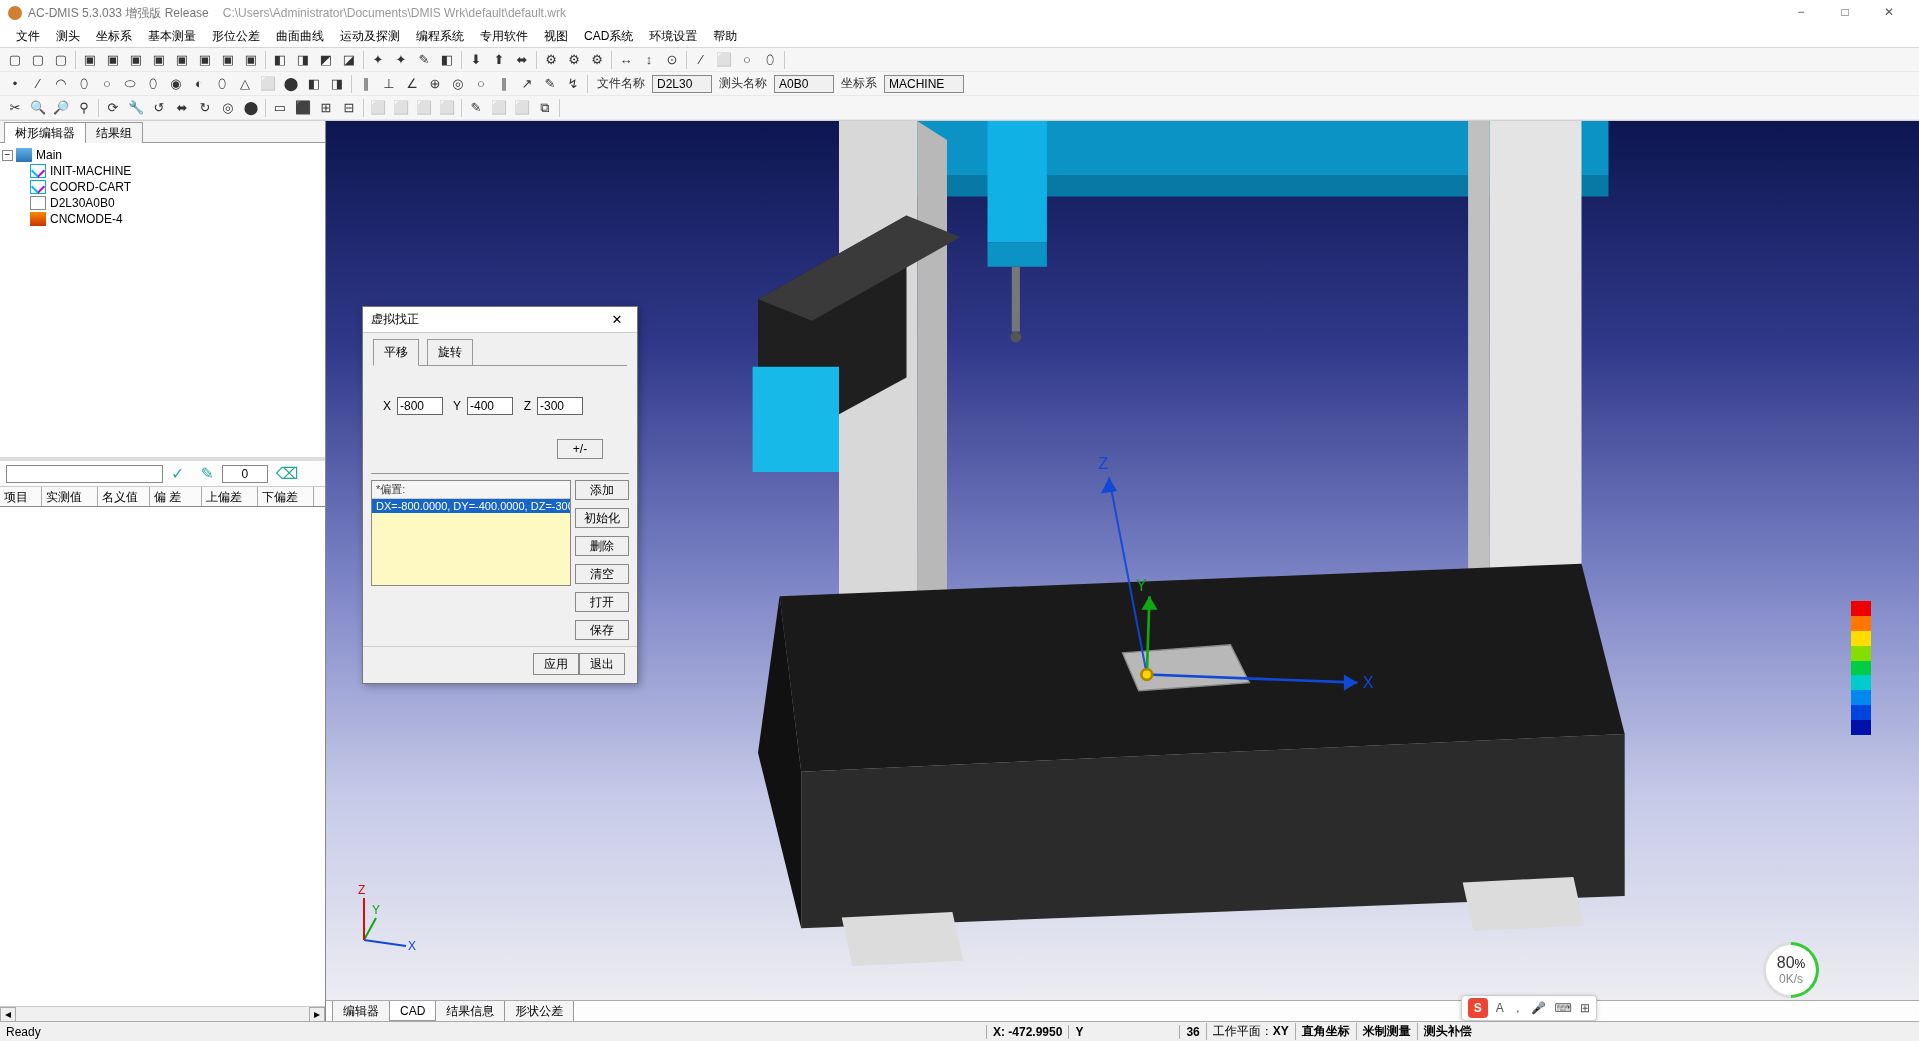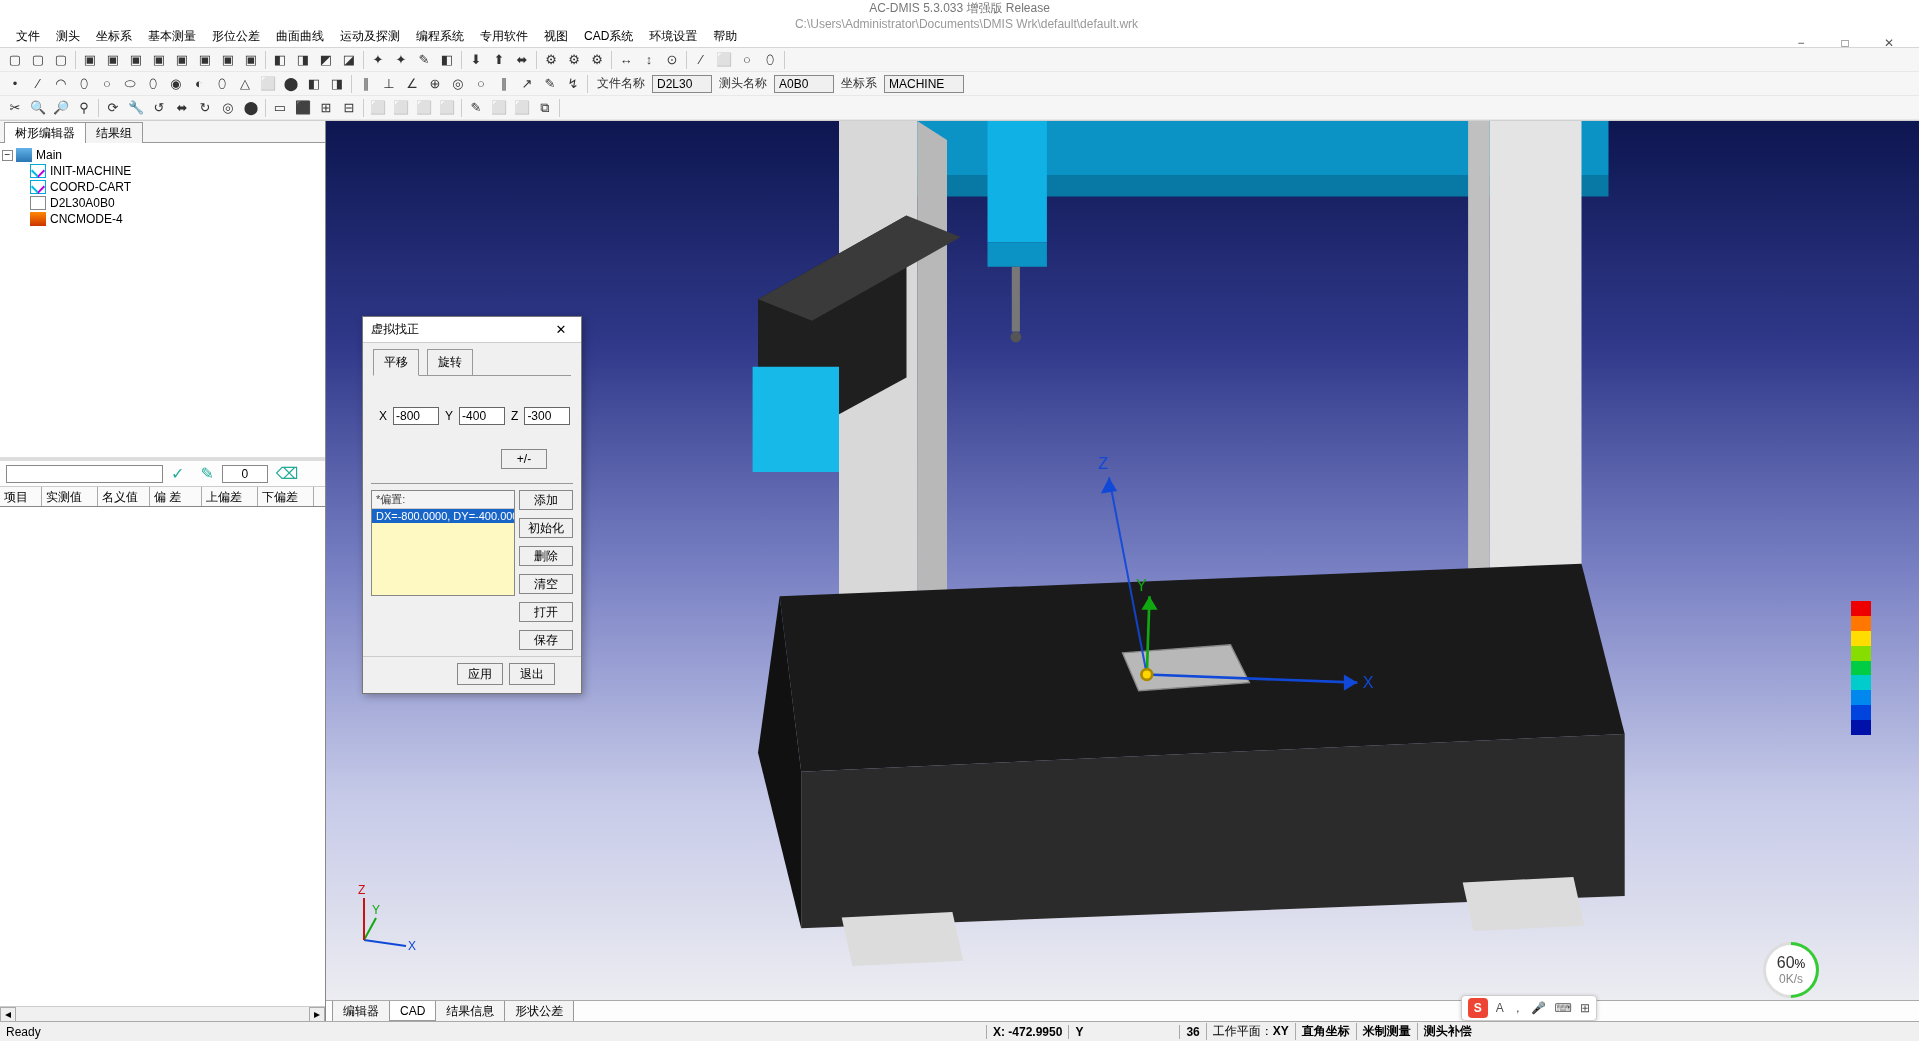--- a/index.html
+++ b/index.html
@@ -1,19 +1,19 @@
 <!DOCTYPE html>
 <html><head>
 <meta charset="utf-8">
 <style>
 * { margin: 0; padding: 0; box-sizing: border-box; font-family: "Microsoft YaHei", "SimSun", Arial, sans-serif; font-size: 12px; }
 body { width: 1919px; height: 1041px; overflow: hidden; background: #fff; position: relative; }
 
 
-.titlebar { height: 26px; background: #fff; display: flex; align-items: center; padding: 0 8px; color: #888; flex-direction: column; }
+.titlebar { height: 26px; background: #fff; display: flex; align-items: center; padding: 0 8px; color: #888; }
 .titlebar .logo { width: 14px; height: 14px; background: #d08030; border-radius: 50%; margin-right: 6px; }
 .titlebar .app-name { color: #777; }
 .titlebar .path { color: #999; margin-left: 14px; }
 .titlebar .win-ctrls { margin-left: auto; display: flex; }
 .titlebar .win-ctrl { width: 44px; height: 26px; text-align: center; line-height: 25px; color: #555; cursor: pointer; }
 
 
 .menubar { height: 22px; display: flex; align-items: center; padding: 0 8px; background: #fff; border-bottom: 1px solid #d6d6d6; }
 .menubar .menu-item { padding: 2px 8px; cursor: pointer; }
 
@@ -71,40 +71,40 @@
 .colorbar { position: absolute; right: 48px; top: 480px; width: 20px; height: 134px; display: flex; flex-direction: column; }
 .colorbar div { flex: 1; }
 
 
 .gauge { position: absolute; right: 100px; bottom: 24px; width: 56px; height: 56px; border-radius: 50%; border: 3px solid #ddd; background: #fff; display: flex; flex-direction: column; align-items: center; justify-content: center; }
 .gauge .num { font-size: 16px; color: #333; }
 .gauge .unit { font-size: 12px; color: #888; }
 .gauge::before { content:""; position:absolute; inset:-3px; border-radius:50%; border:3px solid transparent; border-top-color:#3c3; border-right-color:#3c3; transform: rotate(45deg); }
 
 
-.dialog { position: absolute; left: 362px; top: 316px; width: 220px; background: #f0f0f0; border: 1px solid #777; box-shadow: 2px 2px 8px rgba(0,0,0,0.3); }
+.dialog { position: absolute; left: 362px; top: 306px; width: 276px; background: #f0f0f0; border: 1px solid #777; box-shadow: 2px 2px 8px rgba(0,0,0,0.3); }
 .dialog-title { height: 26px; background: #fff; display: flex; align-items: center; padding: 0 8px; border-bottom: 1px solid #ccc; }
 .dialog-close { margin-left: auto; width: 24px; text-align: center; cursor: pointer; font-size:13px;}
 .dialog-tabs { display: flex; padding: 6px 10px 0; gap: 8px; }
 .dlg-tab { padding: 4px 10px; border: 1px solid #999; border-bottom: none; background: #f0f0f0; cursor:pointer; }
 .dlg-tab.active { background: #f0f0f0; border-bottom: 1px solid #f0f0f0; position: relative; z-index: 1; }
 .dlg-tab-line{height:1px;background:#999;margin:0 10px;position:relative;top:-1px;}
 .dlg-body { padding: 30px 16px 14px; }
 .xyz-row { display: flex; align-items: center; gap: 6px; margin-bottom: 24px; }
 .xyz-row label { width: 12px; text-align: right; }
 .xyz-row input { width: 46px; height: 18px; border: 1px solid #666; padding: 0 2px; }
 .pm-btn-row{display:flex;justify-content:flex-end;padding-right:18px;}
 .pm-btn{width:46px;height:20px;border:1px solid #888;background:#f0f0f0;cursor:pointer;}
 .dlg-mid { display: flex; border-top: 1px solid #999; margin: 0 8px; padding: 6px 0; }
 .offset-list { flex: 1; border: 1px solid #888; background: #fef9c3; height: 106px; overflow: hidden; }
 .offset-list .hdr { background: #f4f4f4; border-bottom: 1px solid #ccc; padding: 1px 4px; font-size: 11px; color: #444; }
 .offset-list .item { background: #1865c8; color: #fff; padding: 1px 4px; font-size: 11px; white-space: nowrap; overflow: hidden; }
 .side-btns { width: 54px; display: flex; flex-direction: column; gap: 8px; margin-left: 4px; }
 .side-btns button { height: 20px; border: 1px solid #888; background: #f0f0f0; cursor: pointer; }
-.dlg-footer { display: flex; justify-content: flex-end; padding: 6px 26px 8px; gap: 6px; border-top:1px solid #ccc;}
+.dlg-footer { display: flex; justify-content: flex-end; padding: 6px 12px 8px; border-top:1px solid #ccc;}
 .dlg-footer button { width: 46px; height: 22px; border: 1px solid #888; background: #f0f0f0; cursor: pointer; }
 
 
 .bottom-tabs-strip{height:22px;border-top:1px solid #aaa;display:flex;align-items:center;padding-left:6px;background:#fdfdfd;}
 .bot-tab{padding:2px 10px;border:1px solid #999;border-top:none;margin-right:-1px;background:#f4f4f4;cursor:pointer;}
 .bot-tab.active{background:#fff;}
 
 
 .statusbar { position: absolute; bottom: 0; left: 0; right: 0; height: 20px; background: #f0f0f0; border-top: 1px solid #aaa; display: flex; align-items: center; padding: 0 6px; font-size: 11px; }
 .statusbar .sb-item { padding: 0 6px; border-left: 1px solid #aaa; }
@@ -370,21 +370,21 @@
         <div style="background:#fd0"></div>
       <div style="background:#8d0"></div>
         <div style="background:#0c4"></div>
         <div style="background:#0cc"></div>
       <div style="background:#08e"></div>
         <div style="background:#04d"></div>
         <div style="background:#01a"></div>
     </div>
 
     <div class="gauge">
-      <div><span class="num">60</span><span>%</span></div>
+      <div><span class="num">80</span><span>%</span></div>
       <div class="unit">0K/s</div>
     </div>
 
     <div class="bottom-tabs-strip" style="position:absolute;left:0;right:0;bottom:0">
       <div class="bot-tab">编辑器</div>
       <div class="bot-tab active">CAD</div>
       <div class="bot-tab">结果信息</div>
       <div class="bot-tab">形状公差</div>
     </div>
   </div>

